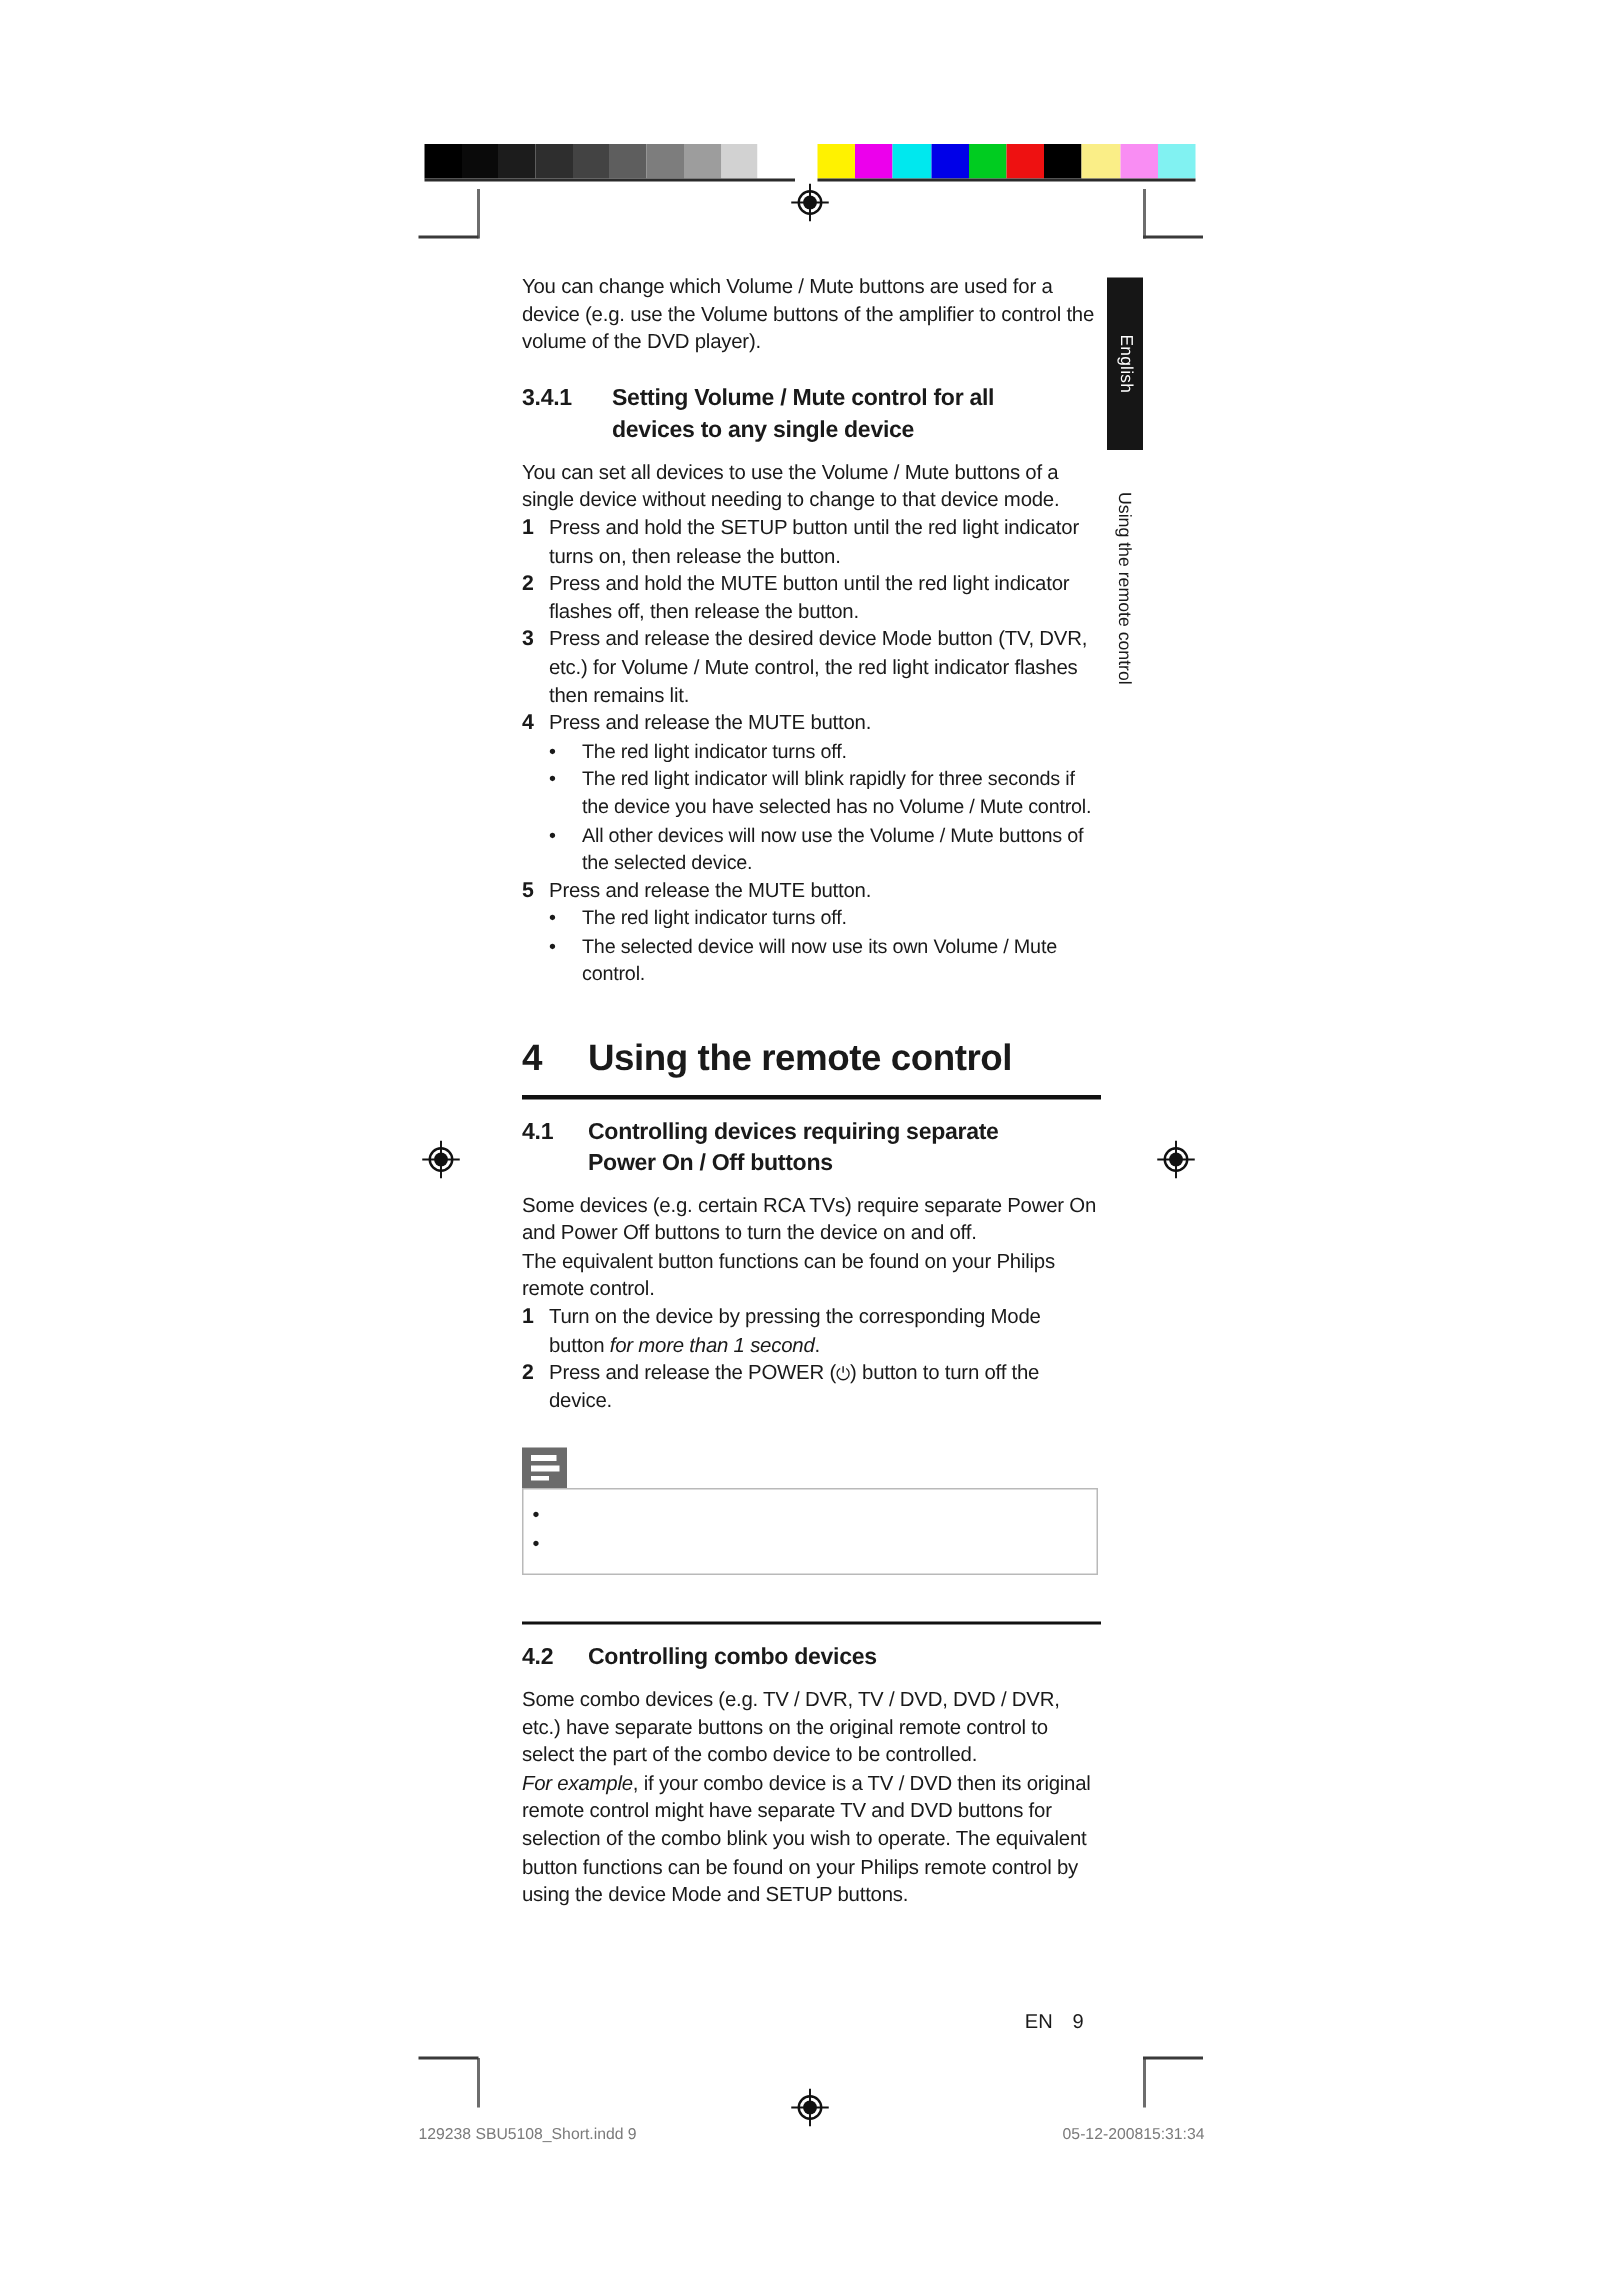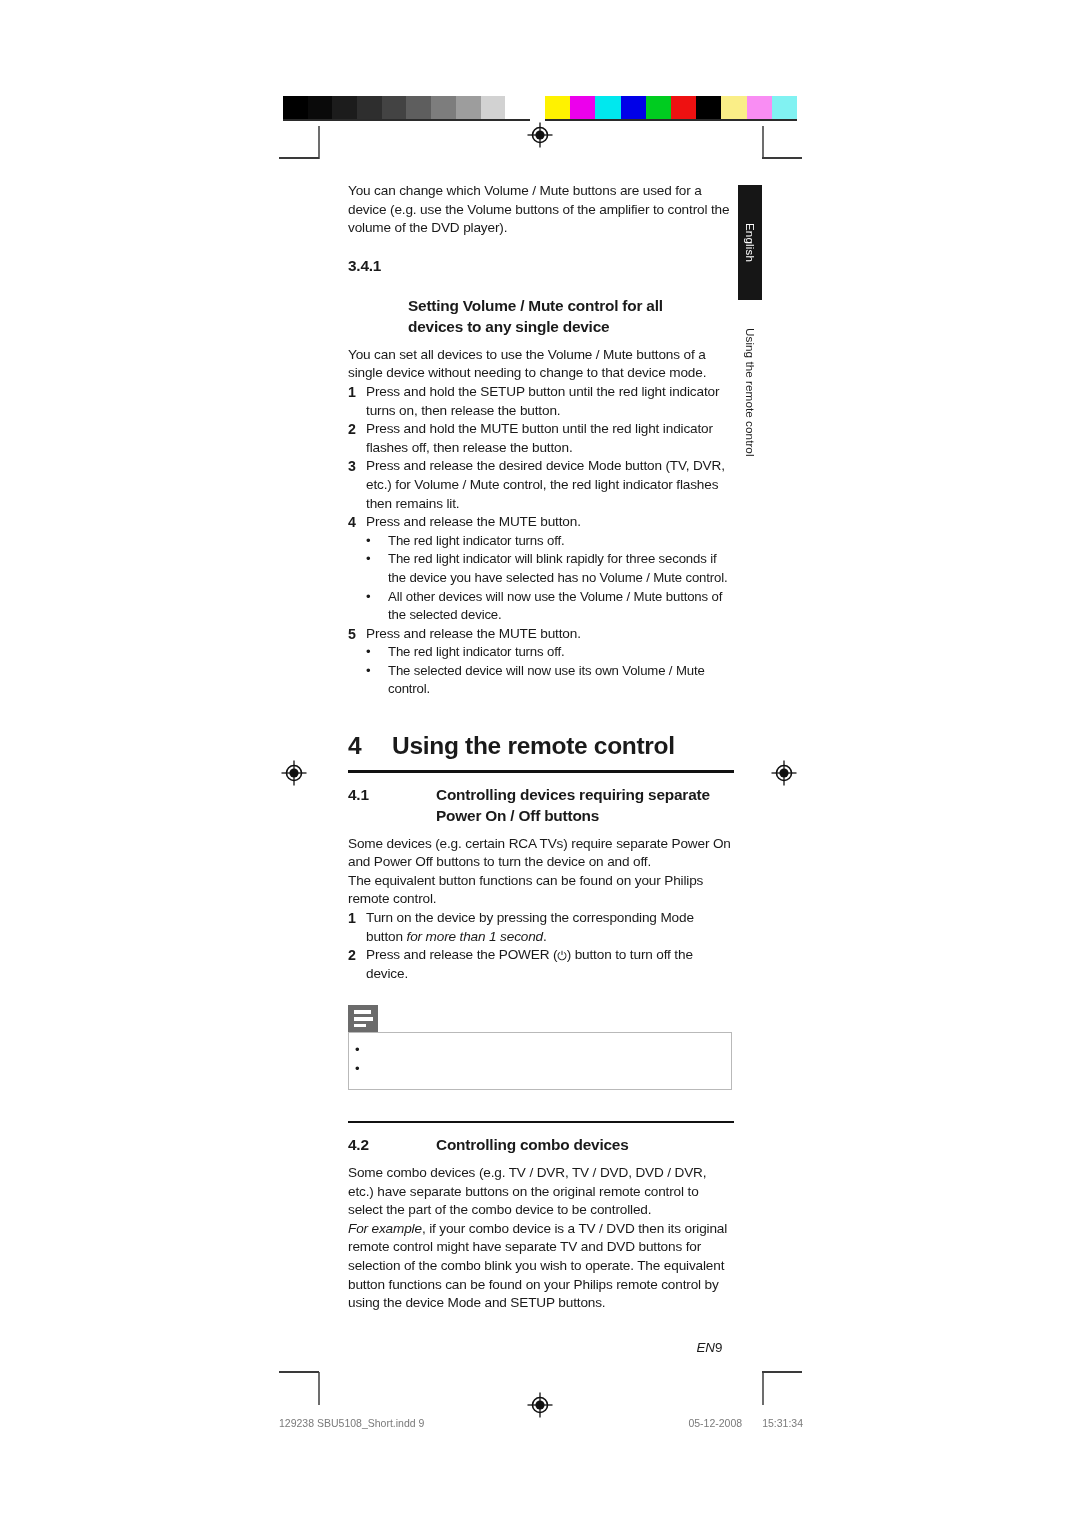--- a/index.html
+++ b/index.html
@@ -73,41 +73,41 @@
   
   .h3 {
     display: flex;
     font-weight: bold;
     font-size: 15.4px;
     line-height: 21px;
     letter-spacing: -0.2px;
     gap: 16px;
   }
   .h3 .num { width: 44px; flex: none; }
-  .h3 .txt { flex: 1; margin-top: 40px; }
+  .h3 .txt { flex: 1; }
 
   .h1-chapter {
     display: flex;
     align-items: baseline;
     font-weight: bold;
     font-size: 24.5px;
     line-height: 30px;
     letter-spacing: -0.3px;
   }
   .h1-chapter .num { width: 44px; flex: none; }
 
   .h2 {
     display: flex;
     font-weight: bold;
     font-size: 15.4px;
     line-height: 21px;
     letter-spacing: -0.2px;
   }
   .h2 .num { width: 44px; flex: none; }
-  .h2 .txt { flex: 1; margin-left: 44px; }
+  .h2 .txt { flex: 1; }
 
   .rule-heavy { height: 2.5px; background: #111; margin: 9px 0 11px 0; }
 
   
   .step {
     display: flex;
     font-size: 13.6px;
     line-height: 18.6px;
     letter-spacing: -0.15px;
   }
@@ -233,35 +233,35 @@
   
   #page-footer {
     position: absolute;
     left: 348px;
     top: 1340px;
     width: 386px;
     display: flex;
     font-size: 13.4px;
     color: #1a1a1a;
   }
-  #footer-lang { width: 45px; text-align: right; padding-left: 322px; font-style: italic; }
+  #footer-lang { width: 45px; text-align: center; padding-left: 322px; }
   #footer-page { }
 
   #print-footer {
     position: absolute;
     left: 279px;
     top: 1417px;
     width: 524px;
     display: flex;
     justify-content: space-between;
     font-size: 10.5px;
     color: #7a7a7a;
     white-space: nowrap;
   }
-  #print-footer .right { display: flex; gap: 20px; justify-content: flex-end; }
+  #print-footer .right { display: flex; gap: 0; justify-content: flex-end; }
 </style>
 </head>
 <body>
 
 <div id="print-marks">
 
   <div class="colorbar" id="gray-bar">
       <div class="swatch" style="background: rgb(0, 0, 0);"></div>
       <div class="swatch" style="background: rgb(10, 10, 10);"></div>
       <div class="swatch" style="background: rgb(28, 28, 28);"></div>

